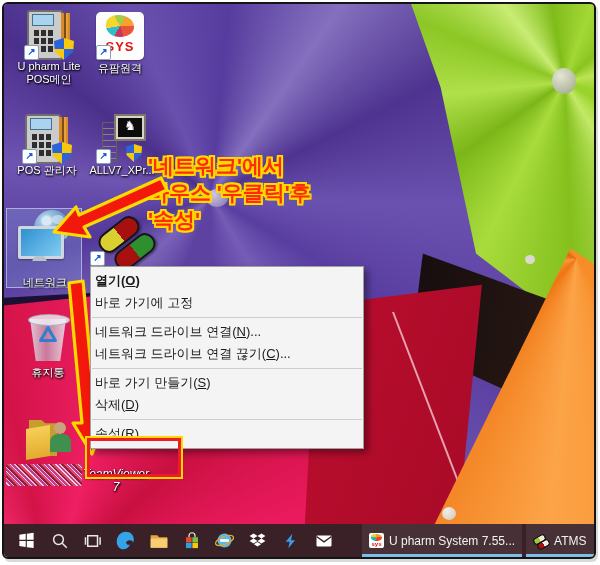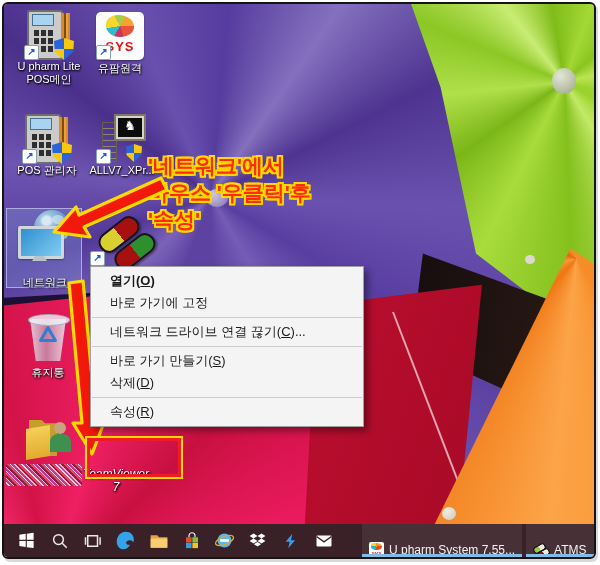--- a/index.html
+++ b/index.html
@@ -81,29 +81,29 @@
   .tv-body{position:absolute;right:1px;top:18px;width:21px;height:18px;border-radius:8px 8px 0 0;background:#3f8f4f;}
   .censored{position:absolute;left:2px;top:460px;width:76px;height:22px;opacity:.95;border-radius:2px;
       background:repeating-linear-gradient(45deg,#e24a6a 0 2px,#f8e3e8 2px 3px,#c03a9a 3px 5px,#f0c0c8 5px 6px,#8a2040 6px 8px),
       repeating-linear-gradient(-45deg,rgba(255,255,255,.5) 0 2px,rgba(120,10,50,.5) 2px 4px);}
   
   .annotation{position:absolute;left:144px;top:148px;font-size:21px;line-height:27px;font-weight:bold;color:#ff2a0a;white-space:nowrap;
       text-shadow:-2px -2px 0 #ffd800,2px -2px 0 #ffd800,-2px 2px 0 #ffd800,2px 2px 0 #ffd800,0 -2px 0 #ffd800,0 2px 0 #ffd800,-2px 0 0 #ffd800,2px 0 0 #ffd800;}
   .arrows{position:absolute;left:0;top:0;pointer-events:none;}
   
   .cmenu{position:absolute;left:86px;top:262px;width:272px;background:#f4f4f4;border:1px solid #a0a0a0;box-shadow:4px 4px 7px rgba(0,0,0,.4);padding:3px 0;}
-  .mi{height:22px;line-height:22px;padding-left:19px;font-size:13px;color:#1a1a1a;}
+  .mi{height:22px;line-height:22px;padding-left:4px;font-size:13px;color:#1a1a1a;}
   .mi.bold{font-weight:bold;}
   .mi .key{text-decoration:underline;}
   .sep{height:1px;background:#ccc;margin:3px 1px;}
   .hlbox{position:absolute;left:83px;top:434px;width:88px;height:33px;border:3px solid #ee1c24;box-shadow:0 0 0 2px #ffd800;}
   
   .taskbar{position:absolute;left:0;right:0;bottom:0;height:33px;background:#3a2127;display:flex;align-items:center;padding-left:6px;box-sizing:border-box;}
   .tb-icon{width:33px;height:33px;display:flex;align-items:center;justify-content:center;flex:0 0 auto;}
-  .tb-win{display:flex;align-items:flex-end;gap:5px;height:33px;padding:0 7px;margin-left:4px;position:relative;background:rgba(255,255,255,.07);flex:0 0 auto;}
+  .tb-win{display:flex;align-items:center;gap:5px;height:33px;padding:0 7px;margin-left:4px;position:relative;background:rgba(255,255,255,.07);flex:0 0 auto;}
   .tb-win::after{content:"";position:absolute;left:0;right:0;bottom:0;height:3px;background:#7fbde9;}
   .tb-title{color:#f2f2f2;font-size:12px;white-space:nowrap;}
   .tbw1{margin-left:22px;}
   .mini-upharm{width:15px;height:15px;background:#fff;border-radius:2px;position:relative;}
   .mini-upharm .mp{position:absolute;left:2px;top:1px;width:11px;height:7px;border-radius:40% 60% 50% 50%;
       background:conic-gradient(#f59a1d 0 90deg,#e8452a 90deg 200deg,#20b7c8 200deg 280deg,#f5d31d 280deg 360deg);}
   .mini-upharm .ms{position:absolute;left:0;right:0;bottom:0;color:#e01212;font-size:6px;font-weight:bold;text-align:center;line-height:7px;}
   .mini-pill{position:relative;width:16px;height:14px;}
   .mini-pill i{position:absolute;width:11px;height:5px;border-radius:3px;border:1px solid #111;}
   .mini-pill i.a{left:0;top:2px;background:linear-gradient(90deg,#9bc93a 0 50%,#f0ece0 50%);transform:rotate(-30deg);}
@@ -232,20 +232,21 @@
 
     <svg class="arrows" width="588" height="520" viewBox="0 0 588 520">
       <polygon points="157,174 75,211 72,203 50,228 86,233 80,223 163,186" fill="#f2190c" stroke="#ffd900" stroke-width="3.2" stroke-linejoin="round"></polygon>
       <polygon points="65,279 78,419 69,419 88,450 101,416 92,417 79,277" fill="#f2190c" stroke="#ffd900" stroke-width="3.2" stroke-linejoin="round"></polygon>
     </svg>
 
     <div class="cmenu">
       <div class="mi bold"><span>열기(</span><span class="key">O</span><span>)</span></div>
       <div class="mi"><span>바로 가기에 고정</span><span class="key"></span><span></span></div>
       <div class="sep"></div>
+      <div class="mi"><span>네트워크 드라이브 연결(</span><span class="key">N</span><span>)...</span></div>
       <div class="mi"><span>네트워크 드라이브 연결 끊기(</span><span class="key">C</span><span>)...</span></div>
       <div class="sep"></div>
       <div class="mi"><span>바로 가기 만들기(</span><span class="key">S</span><span>)</span></div>
       <div class="mi"><span>삭제(</span><span class="key">D</span><span>)</span></div>
       <div class="sep"></div>
       <div class="mi"><span>속성(</span><span class="key">R</span><span>)</span></div>
     </div>
     <div class="hlbox"></div>
   </div>
 

